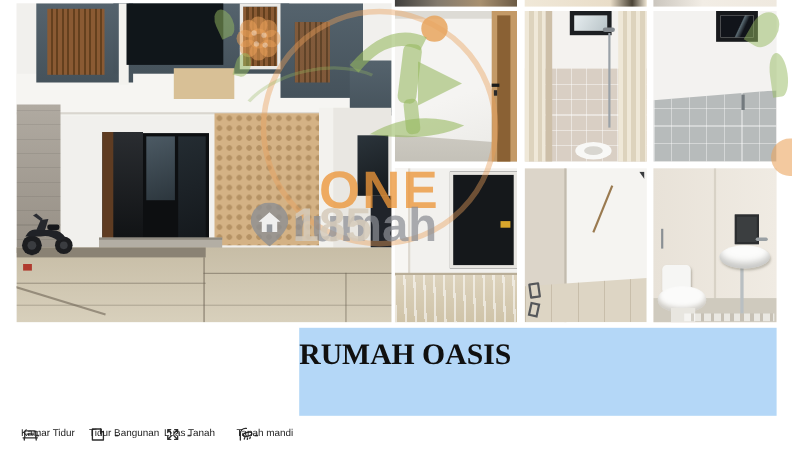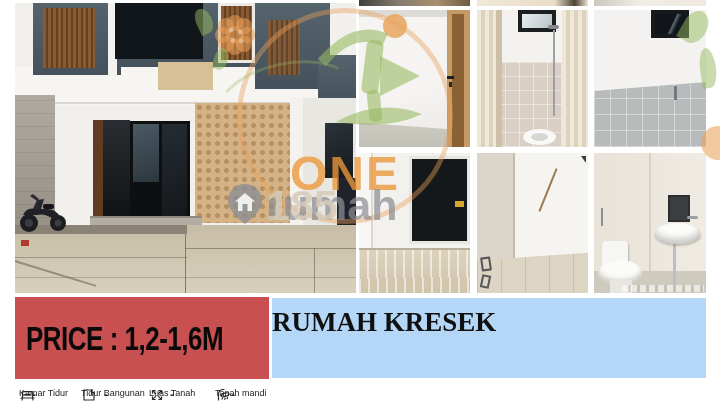--- a/index.html
+++ b/index.html
@@ -343,25 +343,22 @@
       <path d="M17 0 C7 0 0 7.5 0 17 C0 28 17 40 17 40 C17 40 34 28 34 17 C34 7.5 27 0 17 0 Z" fill="rgba(138,142,148,.78)"></path>
       <path d="M17 9 L7 17.5 H10 V27 H24 V17.5 H27 Z" fill="rgba(248,248,248,.9)"></path>
       <rect x="14.5" y="20" width="5" height="7" fill="rgba(138,142,148,.9)"></rect>
     </svg>
     <div class="wm-rumah">
         <span>rumah</span>
         <b>185</b>
       </div>
   </div>
 
-  <div class="red-banner">
-    <span>PRICE : 1,2-1,6M</span>
-  </div>
   <div class="blue-banner">
-    <div>RUMAH KRESEK</div>
+    <div>RUMAH OASIS</div>
   </div>
 
   <div class="feat f1">
     <div class="frow">
       <svg width="17" height="16" viewBox="0 0 16 16" fill="none" stroke="#2e2e2e" stroke-width="1.2" stroke-linecap="round">
         <path d="M3 11 V6 a1.3 1.3 0 0 1 1.3-1.3 h7.4 A1.3 1.3 0 0 1 13 6 v5"></path>
         <path d="M1.5 11 H14.5"></path>
           <path d="M2.6 11 v2 M13.4 11 v2"></path>
           <path d="M5 7.6 h6"></path>
       </svg>

